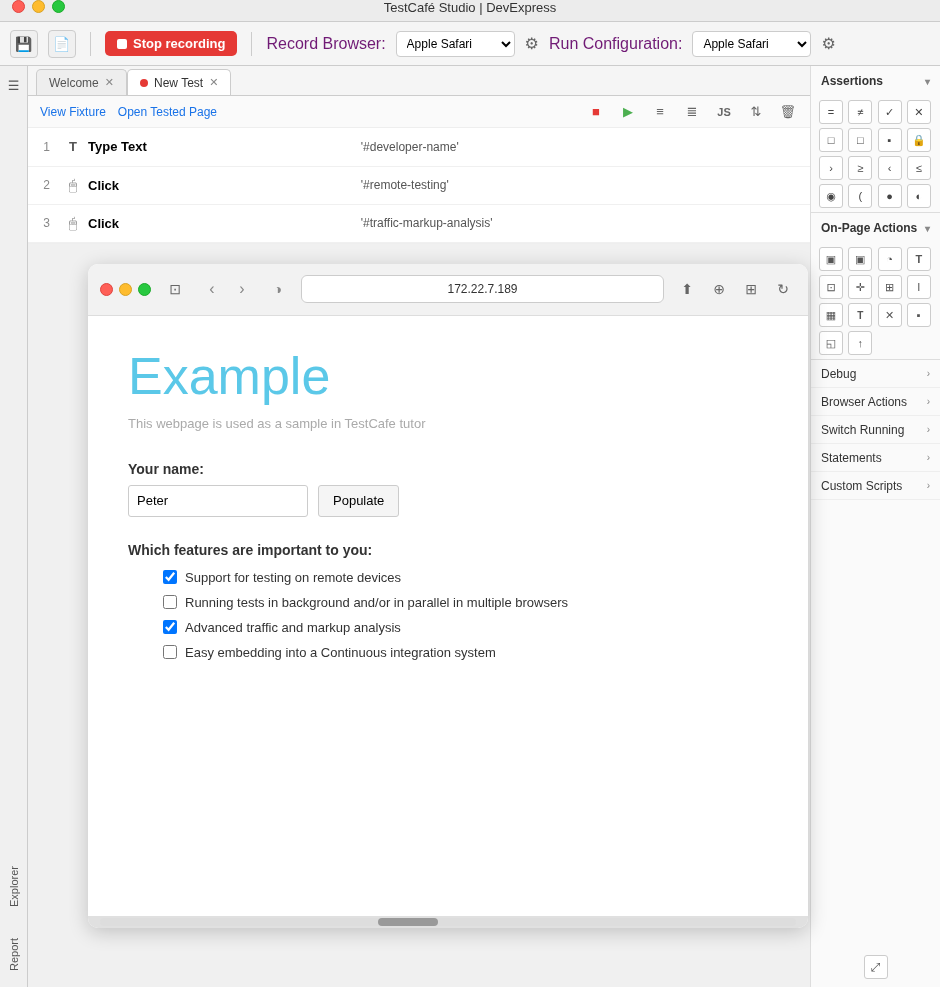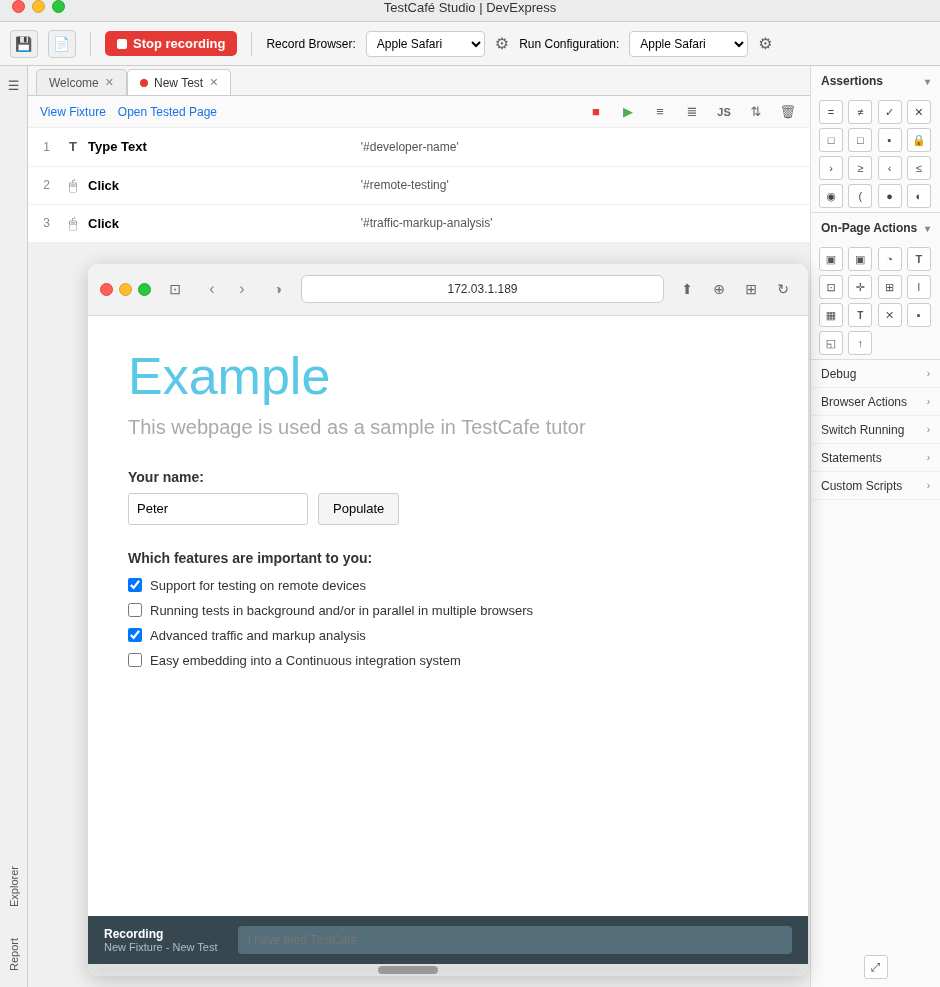--- a/index.html
+++ b/index.html
@@ -62,21 +62,21 @@
       padding: 5px 12px;
       font-size: 13px;
       font-weight: 600;
       cursor: pointer;
       display: flex;
       align-items: center;
       gap: 6px;
     }
     .stop-icon { width: 10px; height: 10px; background: white; border-radius: 2px; display: inline-block; }
     .toolbar-sep { width: 1px; height: 24px; background: #ccc; margin: 0 4px; }
-    .toolbar-label { font-size: 12px; color: #000000; }
+    .toolbar-label { font-size: 16px; color: #701a75; }
     .toolbar-select {
       height: 26px;
       border: 1px solid #ccc;
       border-radius: 4px;
       background: white;
       padding: 0 6px;
       font-size: 12px;
       cursor: pointer;
       appearance: auto;
     }
@@ -250,21 +250,21 @@
       padding: 30px 40px;
       background: white;
     }
     .page-title-ex {
       font-size: 52px;
       font-weight: 300;
       color: #5bc8e8;
       margin-bottom: 10px;
     }
     .page-subtitle {
-      font-size: 20px;
+      font-size: 13px;
       color: #aaa;
       margin-bottom: 30px;
     }
     .form-label { font-size: 14px; font-weight: 600; margin-bottom: 8px; color: #333; }
     .form-row { display: flex; gap: 10px; margin-bottom: 25px; align-items: center; }
     .form-input {
       height: 32px;
       border: 1px solid #ccc;
       border-radius: 3px;
       padding: 0 8px;
@@ -274,21 +274,21 @@
     .populate-btn {
       height: 32px;
       padding: 0 14px;
       background: #f5f5f5;
       border: 1px solid #ccc;
       border-radius: 3px;
       font-size: 13px;
       cursor: pointer;
     }
     .features-label { font-size: 14px; font-weight: 700; margin-bottom: 12px; color: #333; }
-    .checkbox-row { display: flex; align-items: center; gap: 8px; margin-bottom: 10px; font-size: 13px; color: #333; }
+    .checkbox-row { display: flex; align-items: center; gap: 8px; margin-bottom: 10px; font-size: 13px; color: #333; margin-left: 35px; }
     .checkbox-row input[type=checkbox] { width: 14px; height: 14px; }
 
     .recording-bar {
       height: 48px;
       background: #37474f;
       display: flex;
       align-items: center;
       padding: 0 16px;
       gap: 20px;
     }
@@ -549,21 +549,21 @@
             <div class="browser-dot b-min"></div>
             <div class="browser-dot b-max"></div>
           </div>
           <div class="browser-sidebar-btn">⊡</div>
           <div class="browser-nav">
             <div class="browser-nav-btn">‹</div>
             <div class="browser-nav-btn">›</div>
           </div>
           <div class="browser-shield">◑</div>
           <div class="browser-url-bar">
-            <span>172.03.1.189</span>
+            <span>172.22.7.189</span>
           </div>
           <div class="browser-actions">
             <div class="browser-action-btn">⬆</div>
             <div class="browser-action-btn">⊕</div>
             <div class="browser-action-btn">⊞</div>
             <div class="browser-action-btn">↻</div>
           </div>
         </div>
 
         <div class="browser-content">
@@ -588,27 +588,20 @@
           <div class="checkbox-row">
             <input type="checkbox" checked="" style="">
             <span>Advanced traffic and markup analysis</span>
           </div>
           <div class="checkbox-row">
             <input type="checkbox" style="">
             <span>Easy embedding into a Continuous integration system</span>
           </div>
         </div>
 
-        <div class="recording-bar">
-          <div class="recording-info">
-            <div class="recording-title">Recording</div>
-            <div class="recording-sub">New Fixture - New Test</div>
-          </div>
-          <input class="recording-input" type="text" placeholder="I have tried TestCafe" style="">
-        </div>
 
         <div style="background:#e0e0e0; height:12px; display:flex; align-items:center; padding: 0 12px;">
           <div class="scroll-bar-h" style="flex:1; margin:0;">
             <div class="scroll-thumb"></div>
           </div>
         </div>
 
       </div>
     </div>
 

